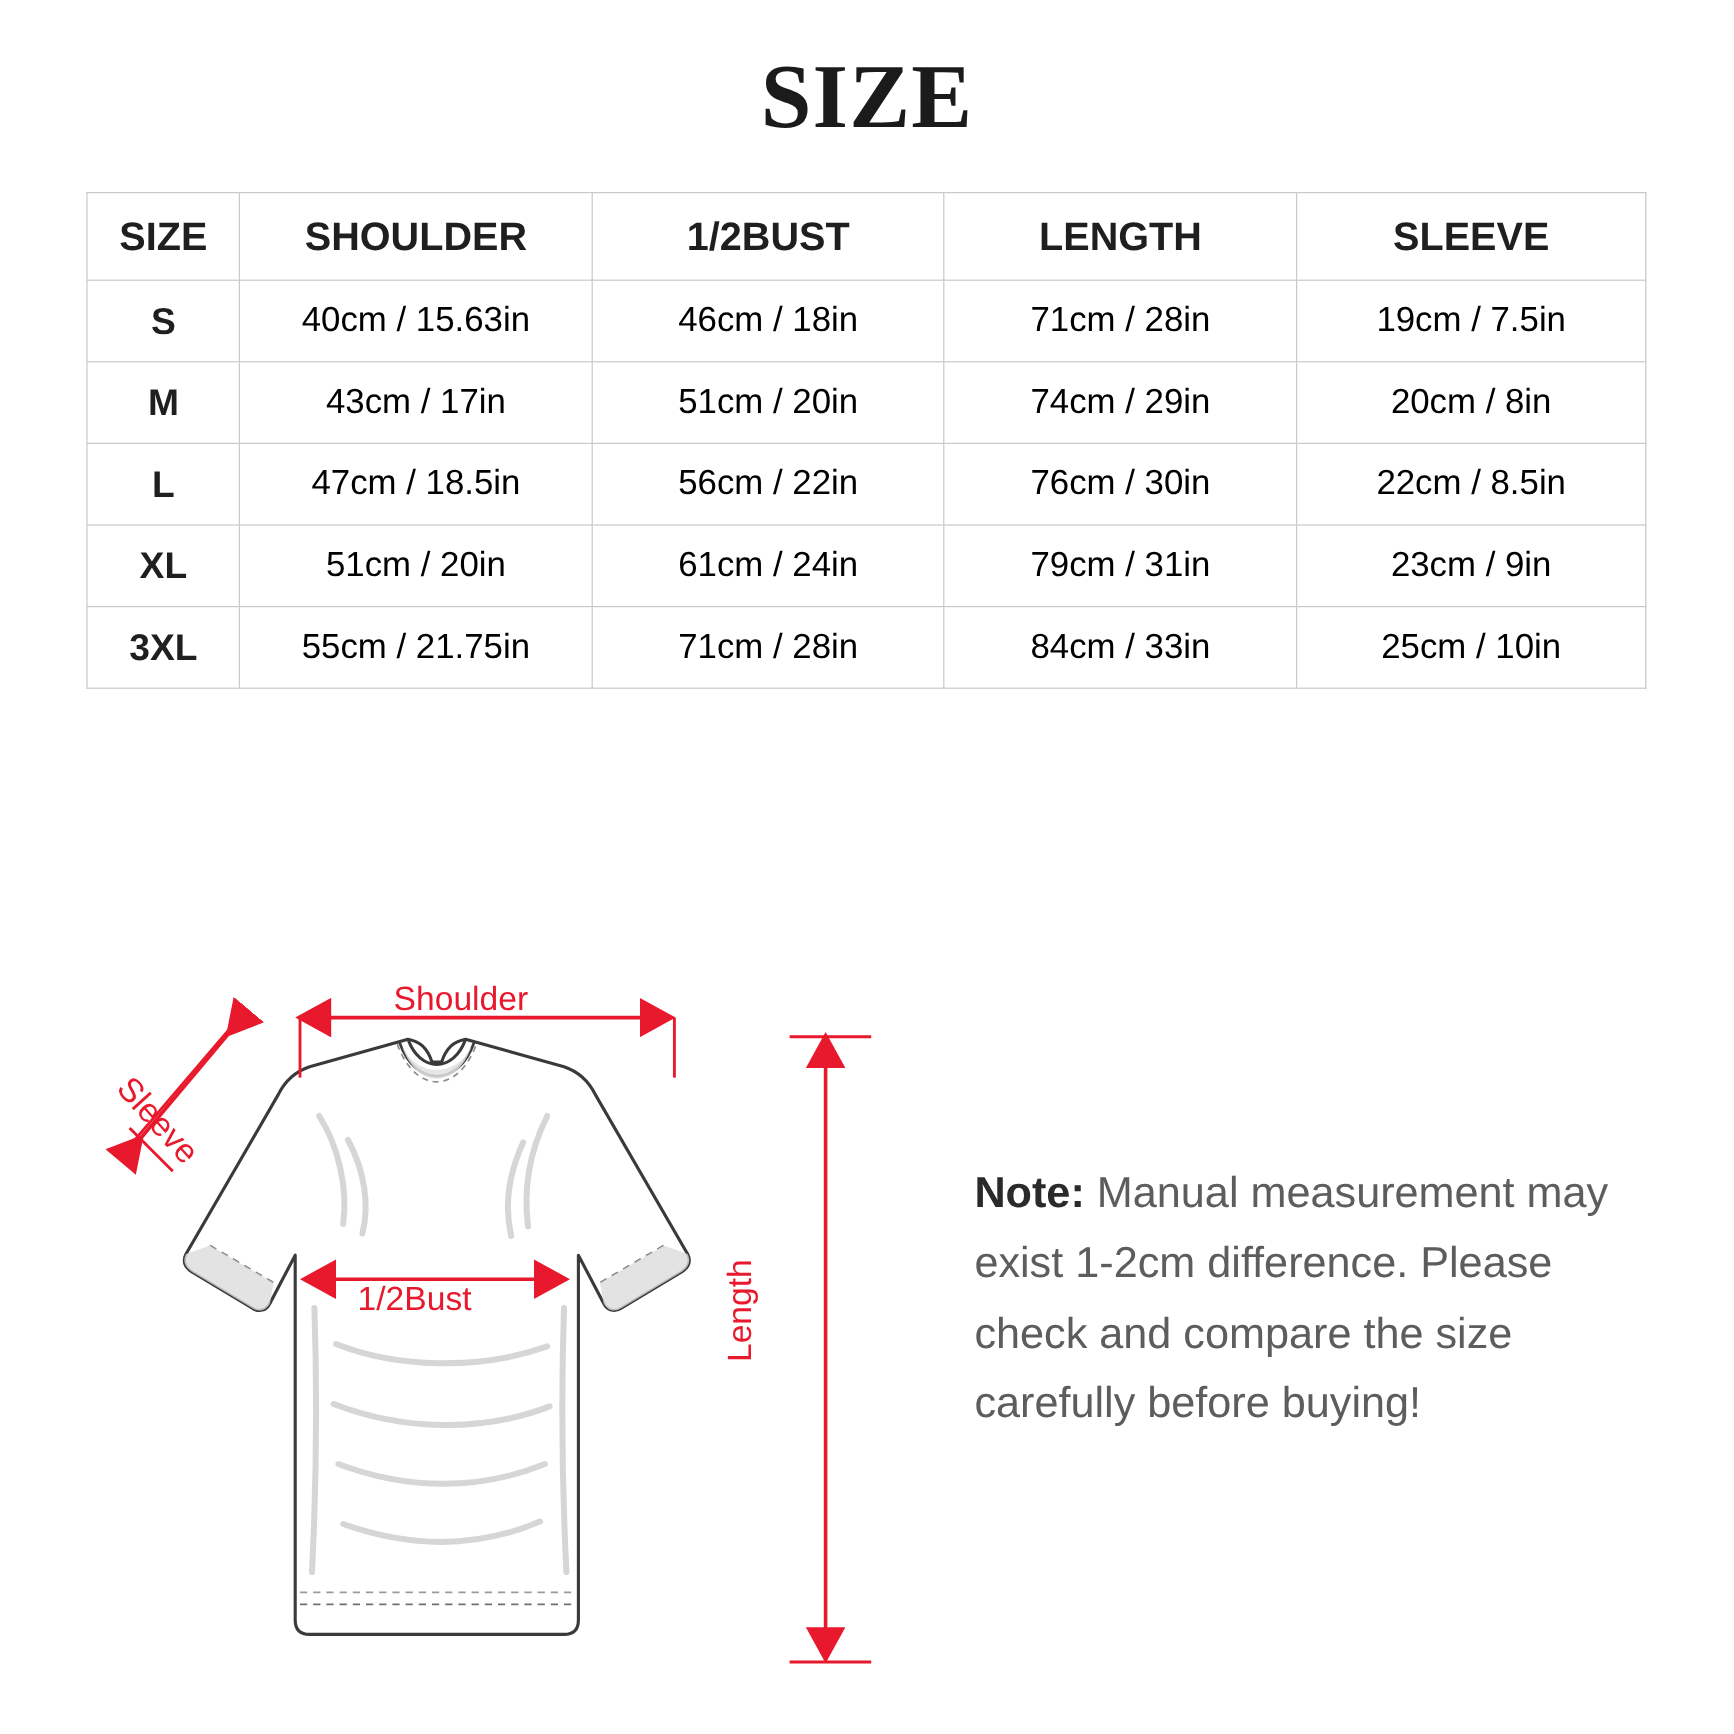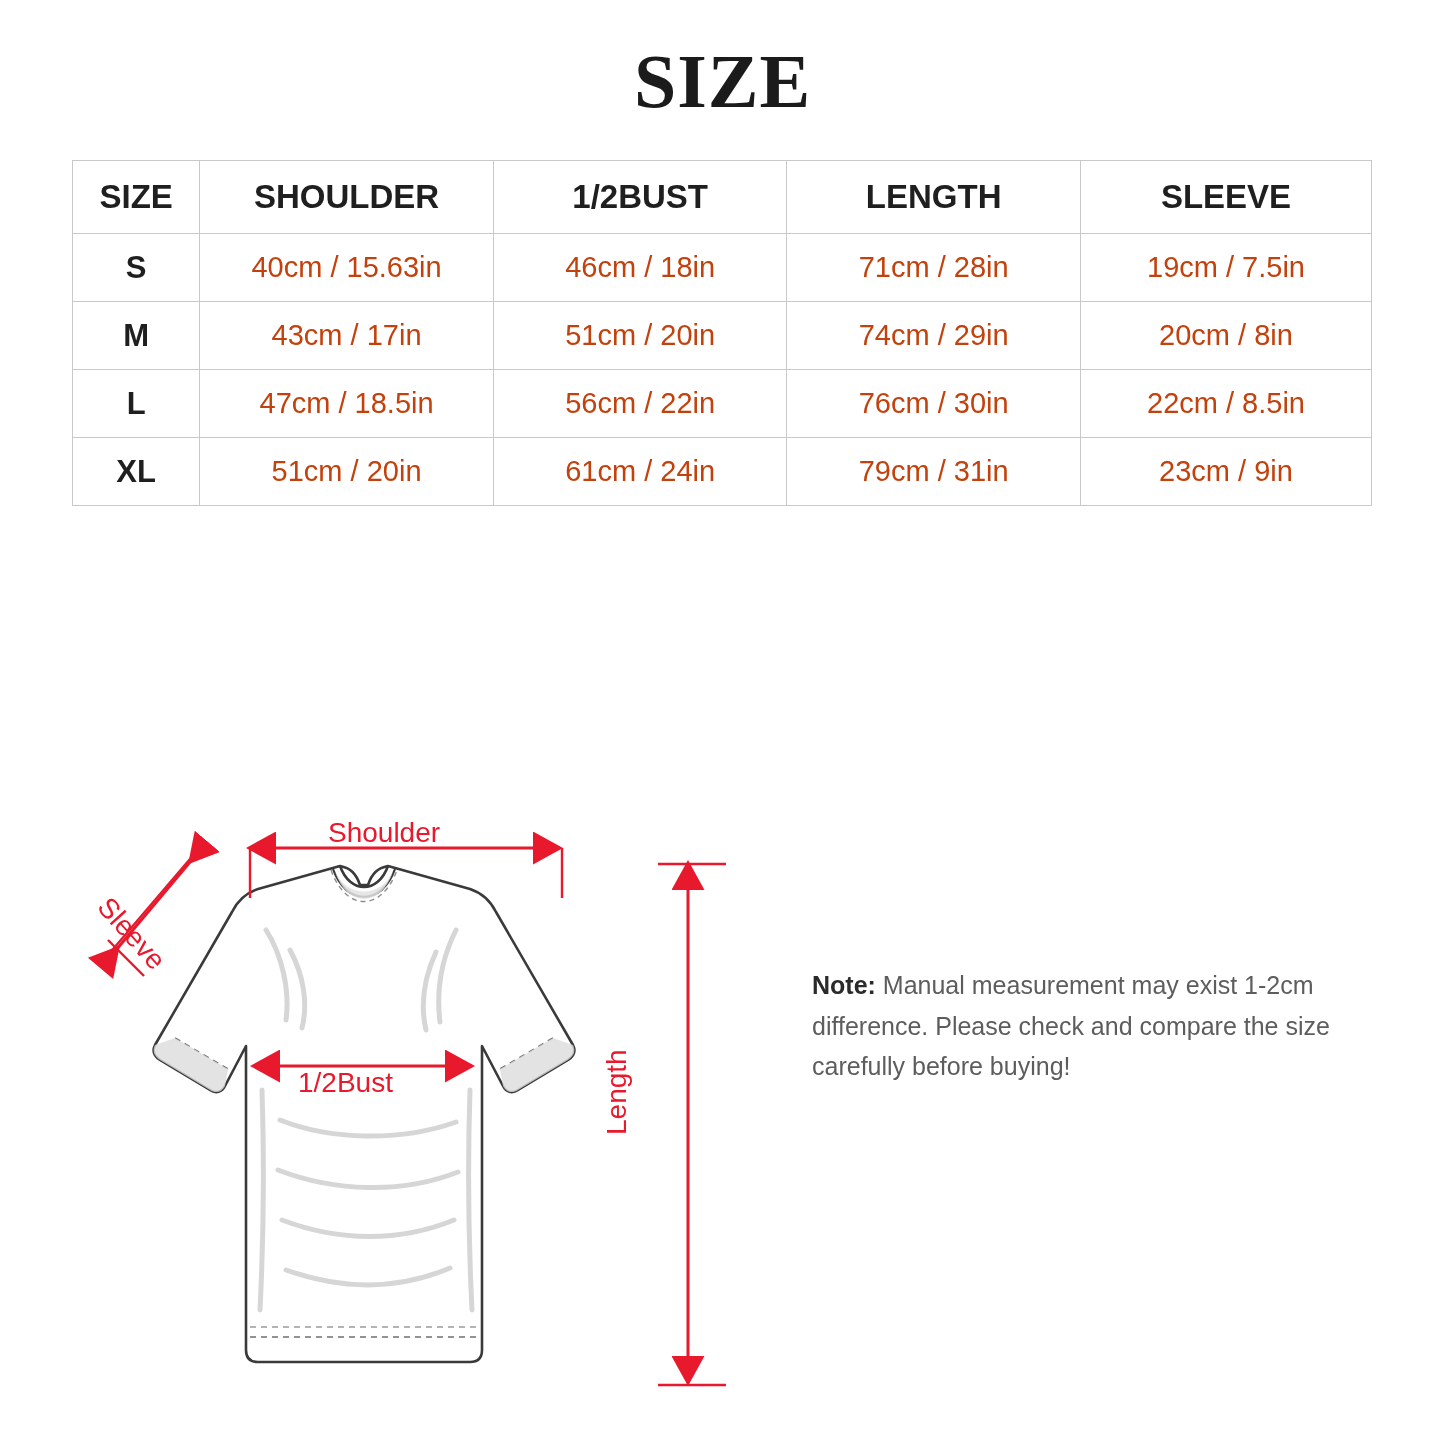--- a/index.html
+++ b/index.html
@@ -55,21 +55,21 @@
 
   table.size-table thead th {
     height: 70px;
     font-size: 33px;
     font-weight: bold;
     color: #1f1f1f;
   }
   table.size-table tbody td {
     height: 65px;
     font-size: 29px;
-    color: #c2410c;
+    color: #000000;
     font-weight: normal;
   }
   table.size-table tbody td.size-col {
     font-size: 31px;
     font-weight: bold;
     color: #1f1f1f;
   }
 
   
   .diagram {
@@ -80,21 +80,21 @@
     height: 620px;
   }
   .diagram svg { display: block; }
 
   
   .note {
     position: absolute;
     top: 965px;
     left: 812px;
     width: 570px;
-    font-size: 25px;
+    font-size: 36px;
     line-height: 1.62;
     color: #5d5d5d;
   }
   .note b {
     color: #2a2a2a;
     font-weight: bold;
   }
   .lbl {
     font-family: "Liberation Sans", sans-serif;
     fill: #e8192c;
@@ -145,20 +145,27 @@
         <td>56cm / 22in</td>
         <td>76cm / 30in</td>
         <td>22cm / 8.5in</td>
       </tr>
       <tr>
         <td class="size-col">XL</td>
         <td>51cm / 20in</td>
         <td>61cm / 24in</td>
         <td>79cm / 31in</td>
         <td>23cm / 9in</td>
+      </tr>
+      <tr>
+        <td class="size-col">3XL</td>
+        <td>55cm / 21.75in</td>
+        <td>71cm / 28in</td>
+        <td>84cm / 33in</td>
+        <td>25cm / 10in</td>
       </tr>
     </tbody>
   </table>
 </div>
 
 <div class="diagram">
   <svg width="740" height="620" viewBox="0 0 740 620" xmlns="http://www.w3.org/2000/svg">
     <defs>
       <marker id="arrH" markerWidth="11" markerHeight="11" refX="9" refY="5.5" orient="auto">
         <path d="M0,0 L10,5.5 L0,11 z" fill="#e8192c"></path>

